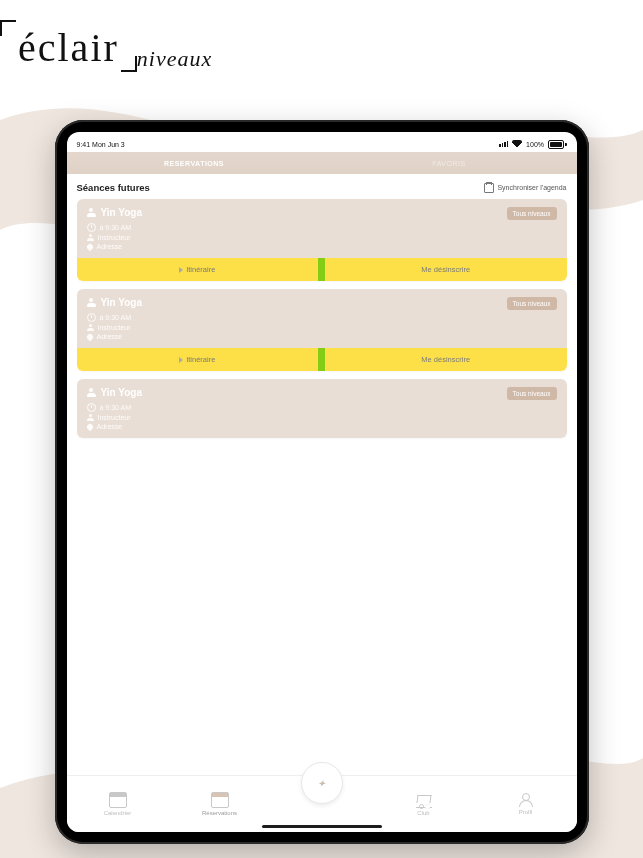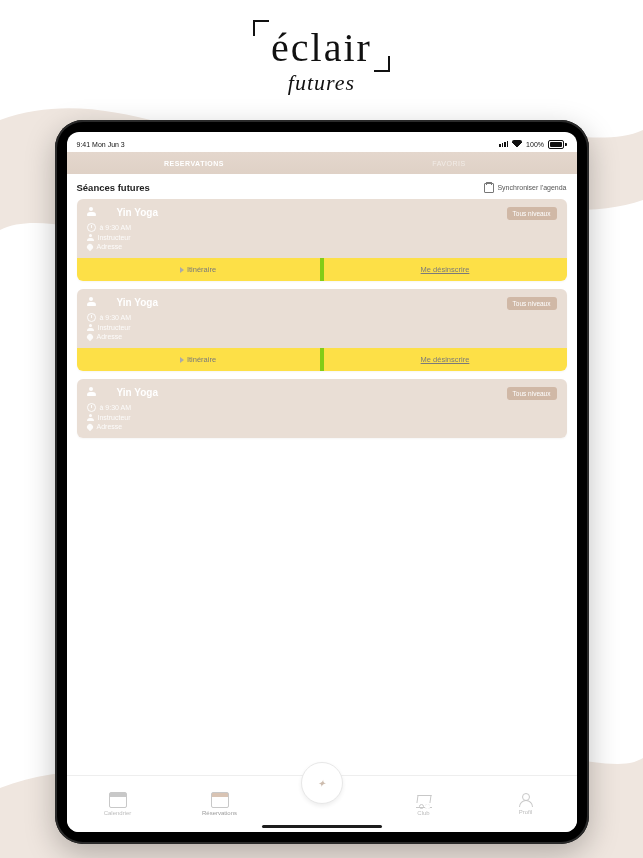--- a/index.html
+++ b/index.html
@@ -2,21 +2,21 @@
 <html><head>
 <meta charset="utf-8">
 <style>
   html,body{margin:0;padding:0;width:643px;height:858px;background:#fff;font-family:-apple-system,Helvetica,Arial,sans-serif;overflow:hidden;}
   
   .wave{position:absolute;left:0;width:100%;height:220px;pointer-events:none;}
   .wave.top{top:60px;}
   .wave.bottom{bottom:-30px;}
   .wave svg{display:block;width:100%;height:100%;}
   
-  .logo{position:absolute;top:20px;left:0;right:0;display:flex;flex-direction:column;align-items:center;font-family:"Times New Roman",serif;color:#111;}
+  .logo{position:absolute;top:20px;left:0;right:0;display:flex;align-items:flex-end;font-family:"Times New Roman",serif;color:#111;}
   .logo .brackets{position:relative;padding:8px 18px 4px 18px;}
   .logo .brackets::before,.logo .brackets::after{content:"";position:absolute;width:14px;height:14px;border:2px solid #111;}
   .logo .brackets::before{top:0;left:0;border-right:none;border-bottom:none;}
   .logo .brackets::after{bottom:0;right:0;border-left:none;border-top:none;}
   .logo .top-word{font-size:40px;letter-spacing:2px;line-height:1;}
   .logo .sub-word{font-style:italic;font-size:22px;letter-spacing:1px;margin-top:-2px;}
 
   
   .tablet{position:absolute;top:120px;left:50%;transform:translateX(-50%);width:510px;height:700px;background:#000;border-radius:28px;padding:12px;box-shadow:0 0 0 2px #2a2a2a inset,0 10px 30px rgba(0,0,0,.25);} 
   .screen{width:100%;height:100%;background:#fff;border-radius:12px;overflow:hidden;display:flex;flex-direction:column;position:relative;}
@@ -42,36 +42,36 @@
   .content{flex:1;overflow:auto;background:#fff;padding:6px 10px 0 10px;}
   .section-head{display:flex;justify-content:space-between;margin:2px 0 6px 0;}
   .section-head h3{margin:0;font-size:9.5px;font-weight:700;color:#222;}
   .sync{display:flex;align-items:center;gap:3px;font-size:7px;color:#555;cursor:pointer;}
   .sync .ico{width:8px;height:8px;border:1px solid #777;border-radius:1px;position:relative;}
   .sync .ico::before{content:"";position:absolute;top:-2px;left:1px;width:4px;height:2px;border:1px solid #777;border-bottom:none;border-radius:1px 1px 0 0;}
 
   
   .card{border-radius:6px;overflow:hidden;margin-bottom:8px;box-shadow:0 1px 2px rgba(0,0,0,.04);}
   .card .body{background:#e9ded5;padding:8px 10px;position:relative;}
-  .card .title-row{display:flex;align-items:flex-start;gap:21px;color:#fff;font-weight:600;font-size:10px;}
+  .card .title-row{display:flex;align-items:center;gap:5px;color:#fff;font-weight:600;font-size:10px;}
   .person-ico{width:9px;height:9px;position:relative;}
   .person-ico::before{content:"";position:absolute;top:0;left:2.5px;width:4px;height:4px;background:#fff;border-radius:50%;}
   .person-ico::after{content:"";position:absolute;bottom:0;left:0;width:9px;height:4.5px;background:#fff;border-radius:4px 4px 1px 1px;}
   .meta{margin-top:5px;display:flex;flex-direction:column;gap:2px;font-size:7px;color:#fff;opacity:.9;}
   .meta div{display:flex;align-items:center;gap:4px;}
   .mico{width:7px;height:7px;display:inline-block;position:relative;}
   .mico.clock{border:1px solid #fff;border-radius:50%;}
   .mico.clock::after{content:"";position:absolute;left:3px;top:1px;width:1px;height:3px;background:#fff;transform-origin:bottom;}
   .mico.user::before{content:"";position:absolute;top:0;left:2px;width:3px;height:3px;background:#fff;border-radius:50%;}
   .mico.user::after{content:"";position:absolute;bottom:0;left:0;width:7px;height:3px;background:#fff;border-radius:3px 3px 0 0;}
   .mico.pin{width:6px;height:6px;background:#fff;border-radius:50% 50% 50% 0;transform:rotate(-45deg);}  
   .badge{position:absolute;top:8px;right:10px;background:#d0b8a6;color:#fff;font-size:6.5px;padding:3px 6px;border-radius:3px;}
   .card .actions{background:#fde047;display:flex;}
   .card .actions .act{flex:1;text-align:center;padding:7px 0;font-size:7.5px;color:#7a7a7a;cursor:pointer;}
-  .card .actions .act+.act{border-left:4px solid #84cc16;text-decoration:underline;}
+  .card .actions .act+.act{border-left:7px solid #84cc16;}
   .card .actions .act .aico{display:inline-block;margin-right:3px;vertical-align:middle;}
   .aico.route{width:0;height:0;border-left:4px solid #aaa;border-top:3px solid transparent;border-bottom:3px solid transparent;}
 
   
   .bottomNav{height:56px;border-top:1px solid #eee;display:flex;align-items:center;justify-content:space-around;position:relative;background:#fff;}
   .navItem{display:flex;flex-direction:column;align-items:center;gap:2px;font-size:6px;color:#bdbdbd;flex:1;cursor:pointer;}
   .navItem.active{color:#9c9c9c;}
   .navIco{width:16px;height:14px;display:block;position:relative;}
   .navIco.cal{border:1.5px solid #c8c8c8;border-radius:2px;background:linear-gradient(#c8c8c8 0 4px,transparent 4px);} 
   .navIco.res{border:1.5px solid #c8c8c8;border-radius:2px;background:linear-gradient(#d9c4b4 0 4px,transparent 4px);} 
@@ -95,21 +95,21 @@
 <div class="wave bottom">
   <svg viewBox="0 0 643 220" preserveAspectRatio="none">
       <path d="M0,120 C160,60 300,180 460,110 C560,70 610,110 643,90 L643,220 L0,220 Z" fill="#efe6df"></path>
     </svg>
 </div>
 
 <div class="logo">
   <div class="brackets">
       <div class="top-word">éclair</div>
     </div>
-  <div class="sub-word">futures</div>
+  <div class="sub-word">niveaux</div>
 </div>
 
 <div class="tablet">
   <div class="screen">
 
     <div class="status">
       <span>9:41 Mon Jun 3</span>
       <span class="right">
         <span class="sig">
             <i></i>

